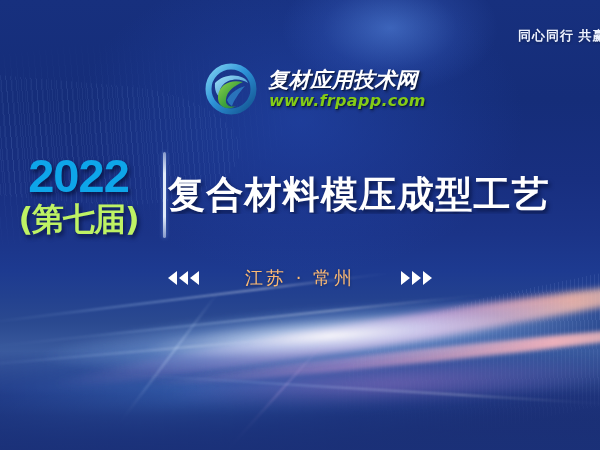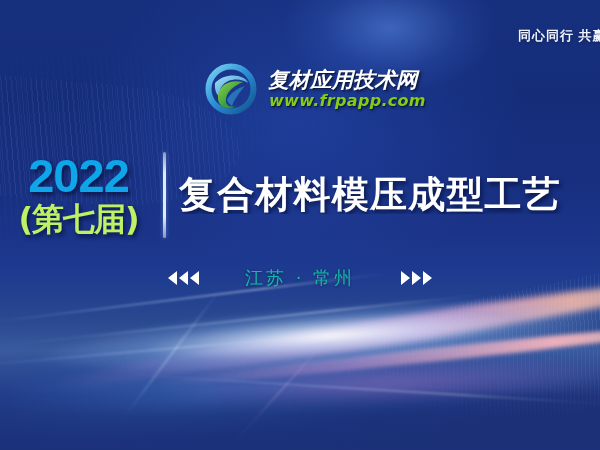--- a/index.html
+++ b/index.html
@@ -149,40 +149,40 @@
     font-family:"DejaVu Sans","Liberation Sans",sans-serif;
     text-shadow:2px 3px 4px rgba(5,15,55,.75);
     white-space:nowrap;
   }
   .divider{
     width:3px; height:86px; flex:0 0 3px; border-radius:2px;
     background:linear-gradient(180deg, rgba(220,235,255,.55) 0%, rgba(235,245,255,.95) 25%, rgba(235,245,255,.95) 75%, rgba(220,235,255,.55) 100%);
     box-shadow:0 0 4px rgba(150,190,255,.45);
   }
   .right-col{
-    flex:1; padding-left:13px; display:flex; flex-direction:column;
+    flex:1; padding-left:2px; display:flex; flex-direction:column;
     justify-content:center; gap:3px; overflow:hidden;
   }
   .t-line{
     font-size:37px; font-weight:700; color:#fff; line-height:1.03;
     letter-spacing:1.2px; white-space:nowrap;
     font-family:"DejaVu Sans","Liberation Sans",sans-serif;
     text-shadow:2px 3px 4px rgba(5,15,55,.8);
   }
   
   .location-row{
     position:absolute; left:0; top:266px; width:600px;
     display:flex; align-items:center; justify-content:center; gap:46px;
   }
   .arrows{ display:flex; gap:2px; }
   .tri{ width:0; height:0; border-top:7px solid transparent; border-bottom:7px solid transparent; }
   .tri-l{ border-right:9px solid #ffffff; }
   .tri-r{ border-left:9px solid #ffffff; }
   .location{
-    font-size:18px; font-weight:400; color:#14b8a6; letter-spacing:3px;
+    font-size:18px; font-weight:400; color:#fdba74; letter-spacing:3px;
     font-family:"DejaVu Sans","Liberation Sans",sans-serif;
     text-shadow:0 1px 3px rgba(0,0,0,.35); white-space:nowrap;
   }
 </style>
 </head>
 <body>
 
 <div id="poster">
 
   <div class="bg-base"></div>

